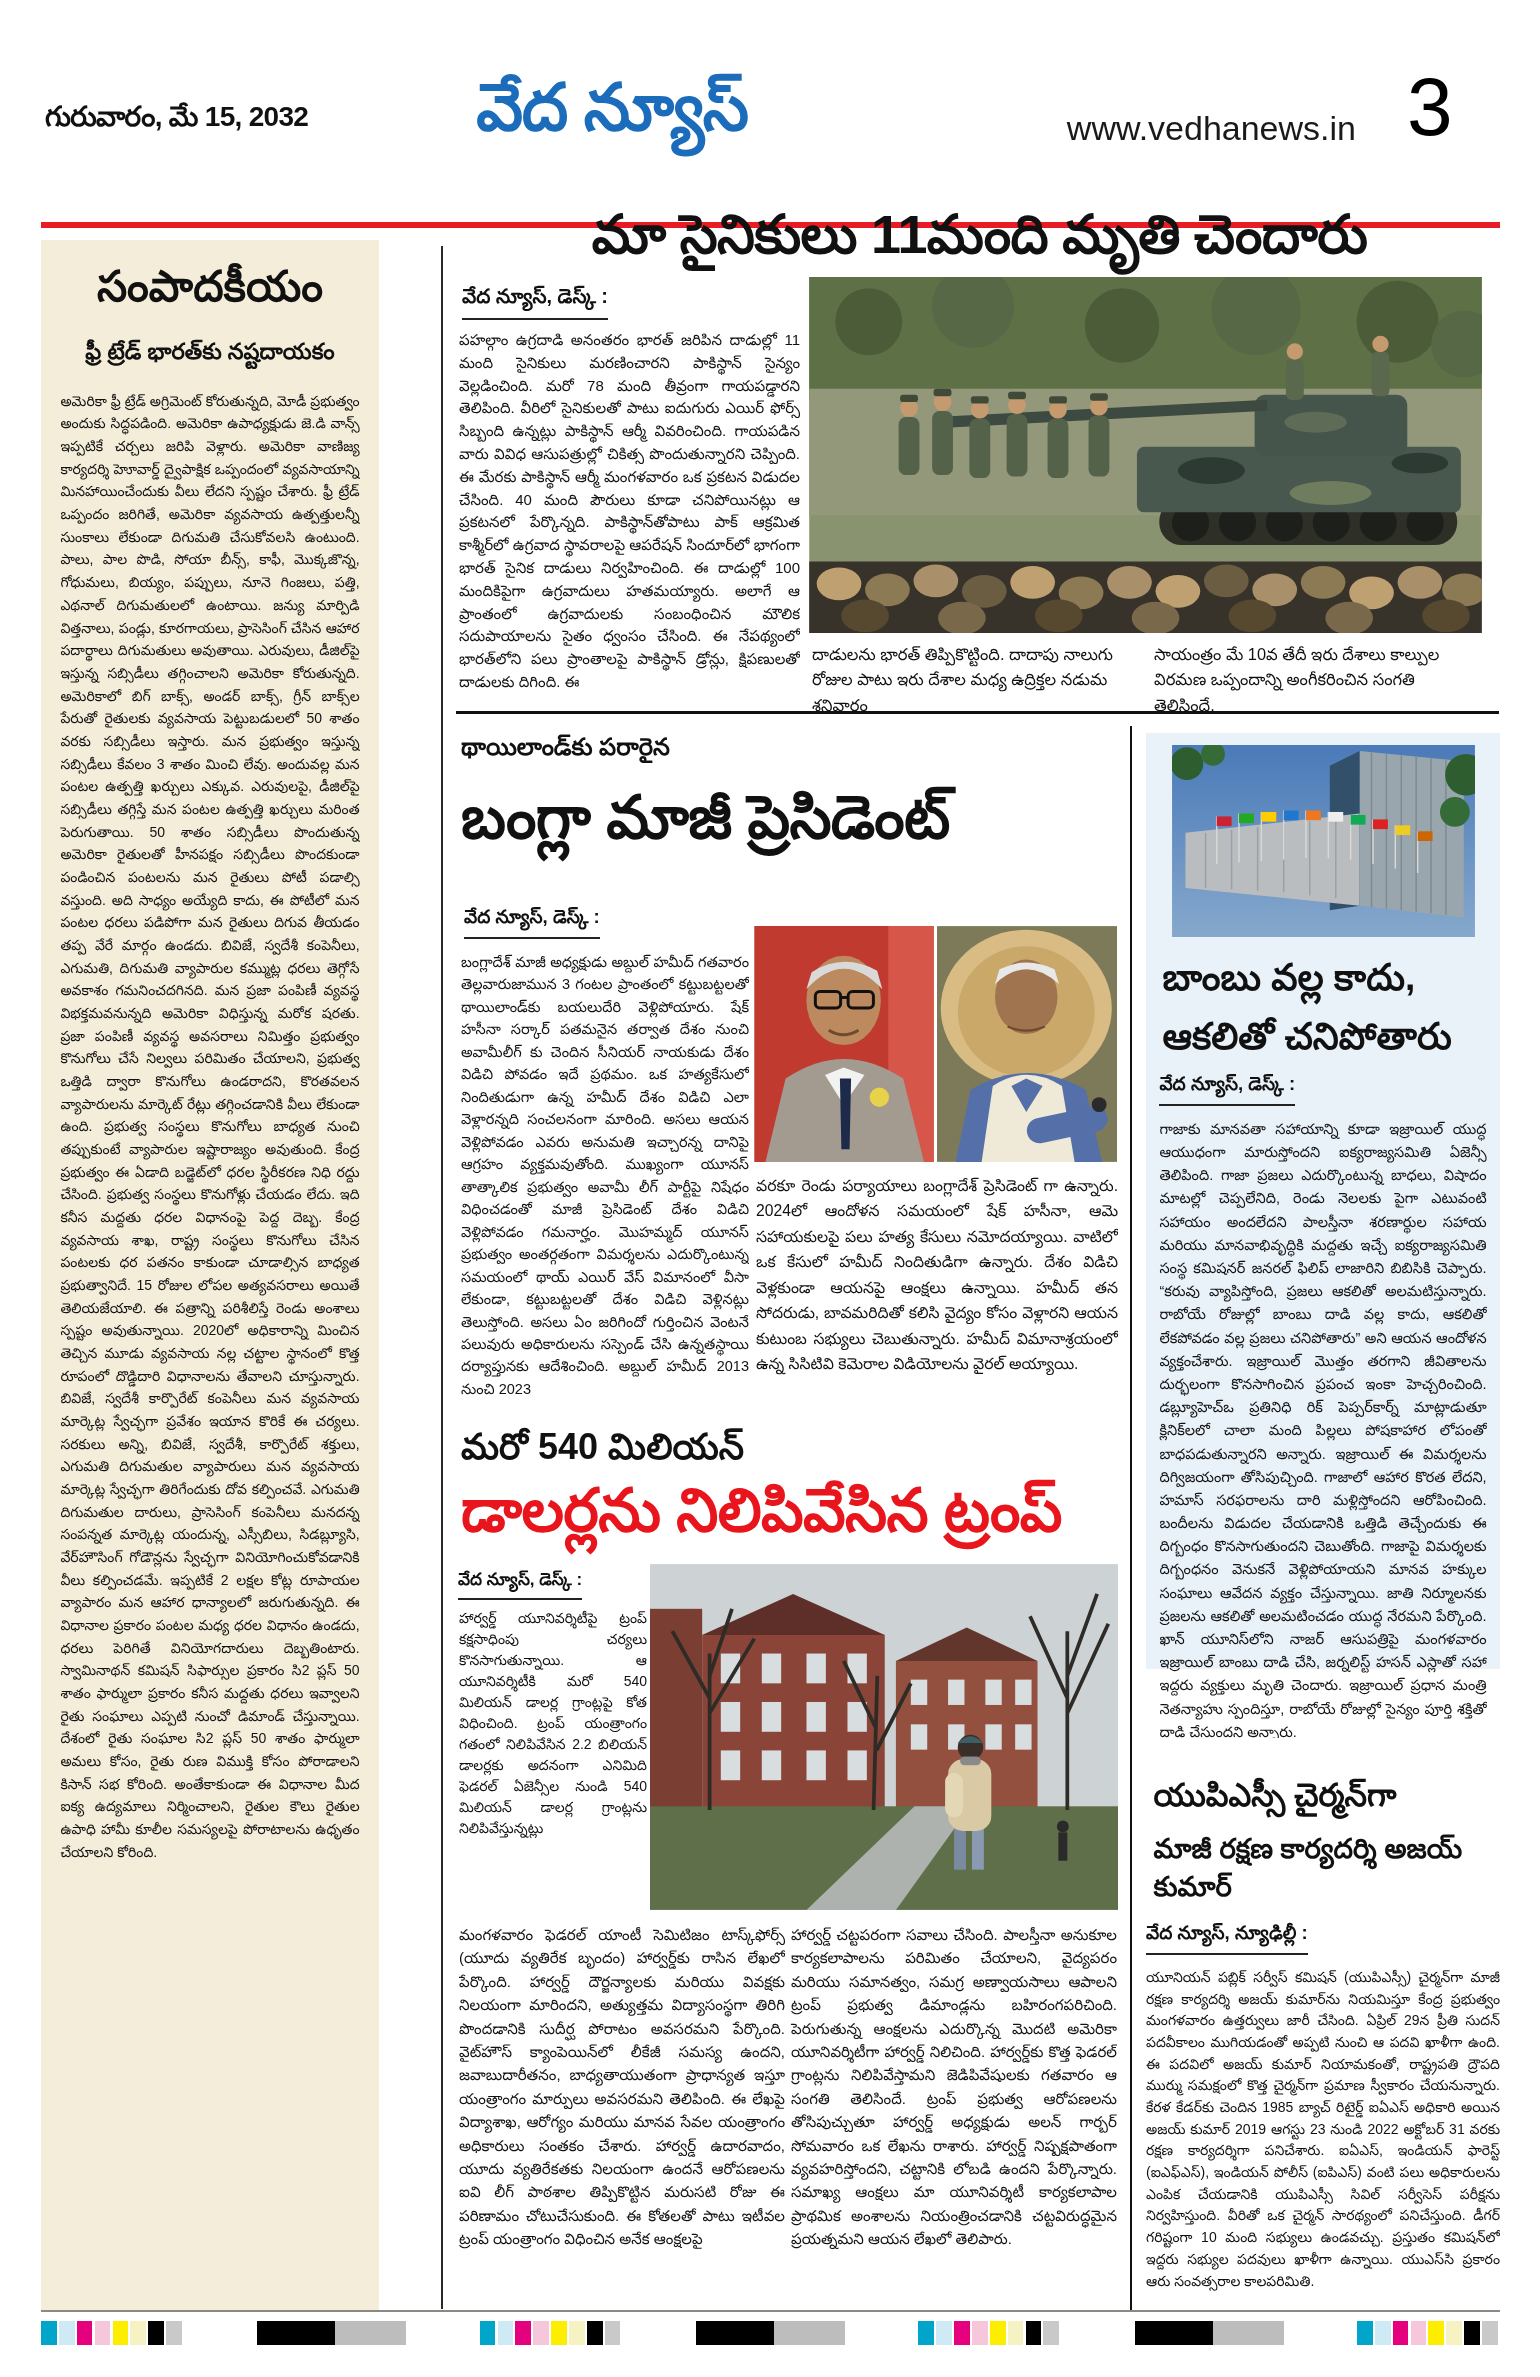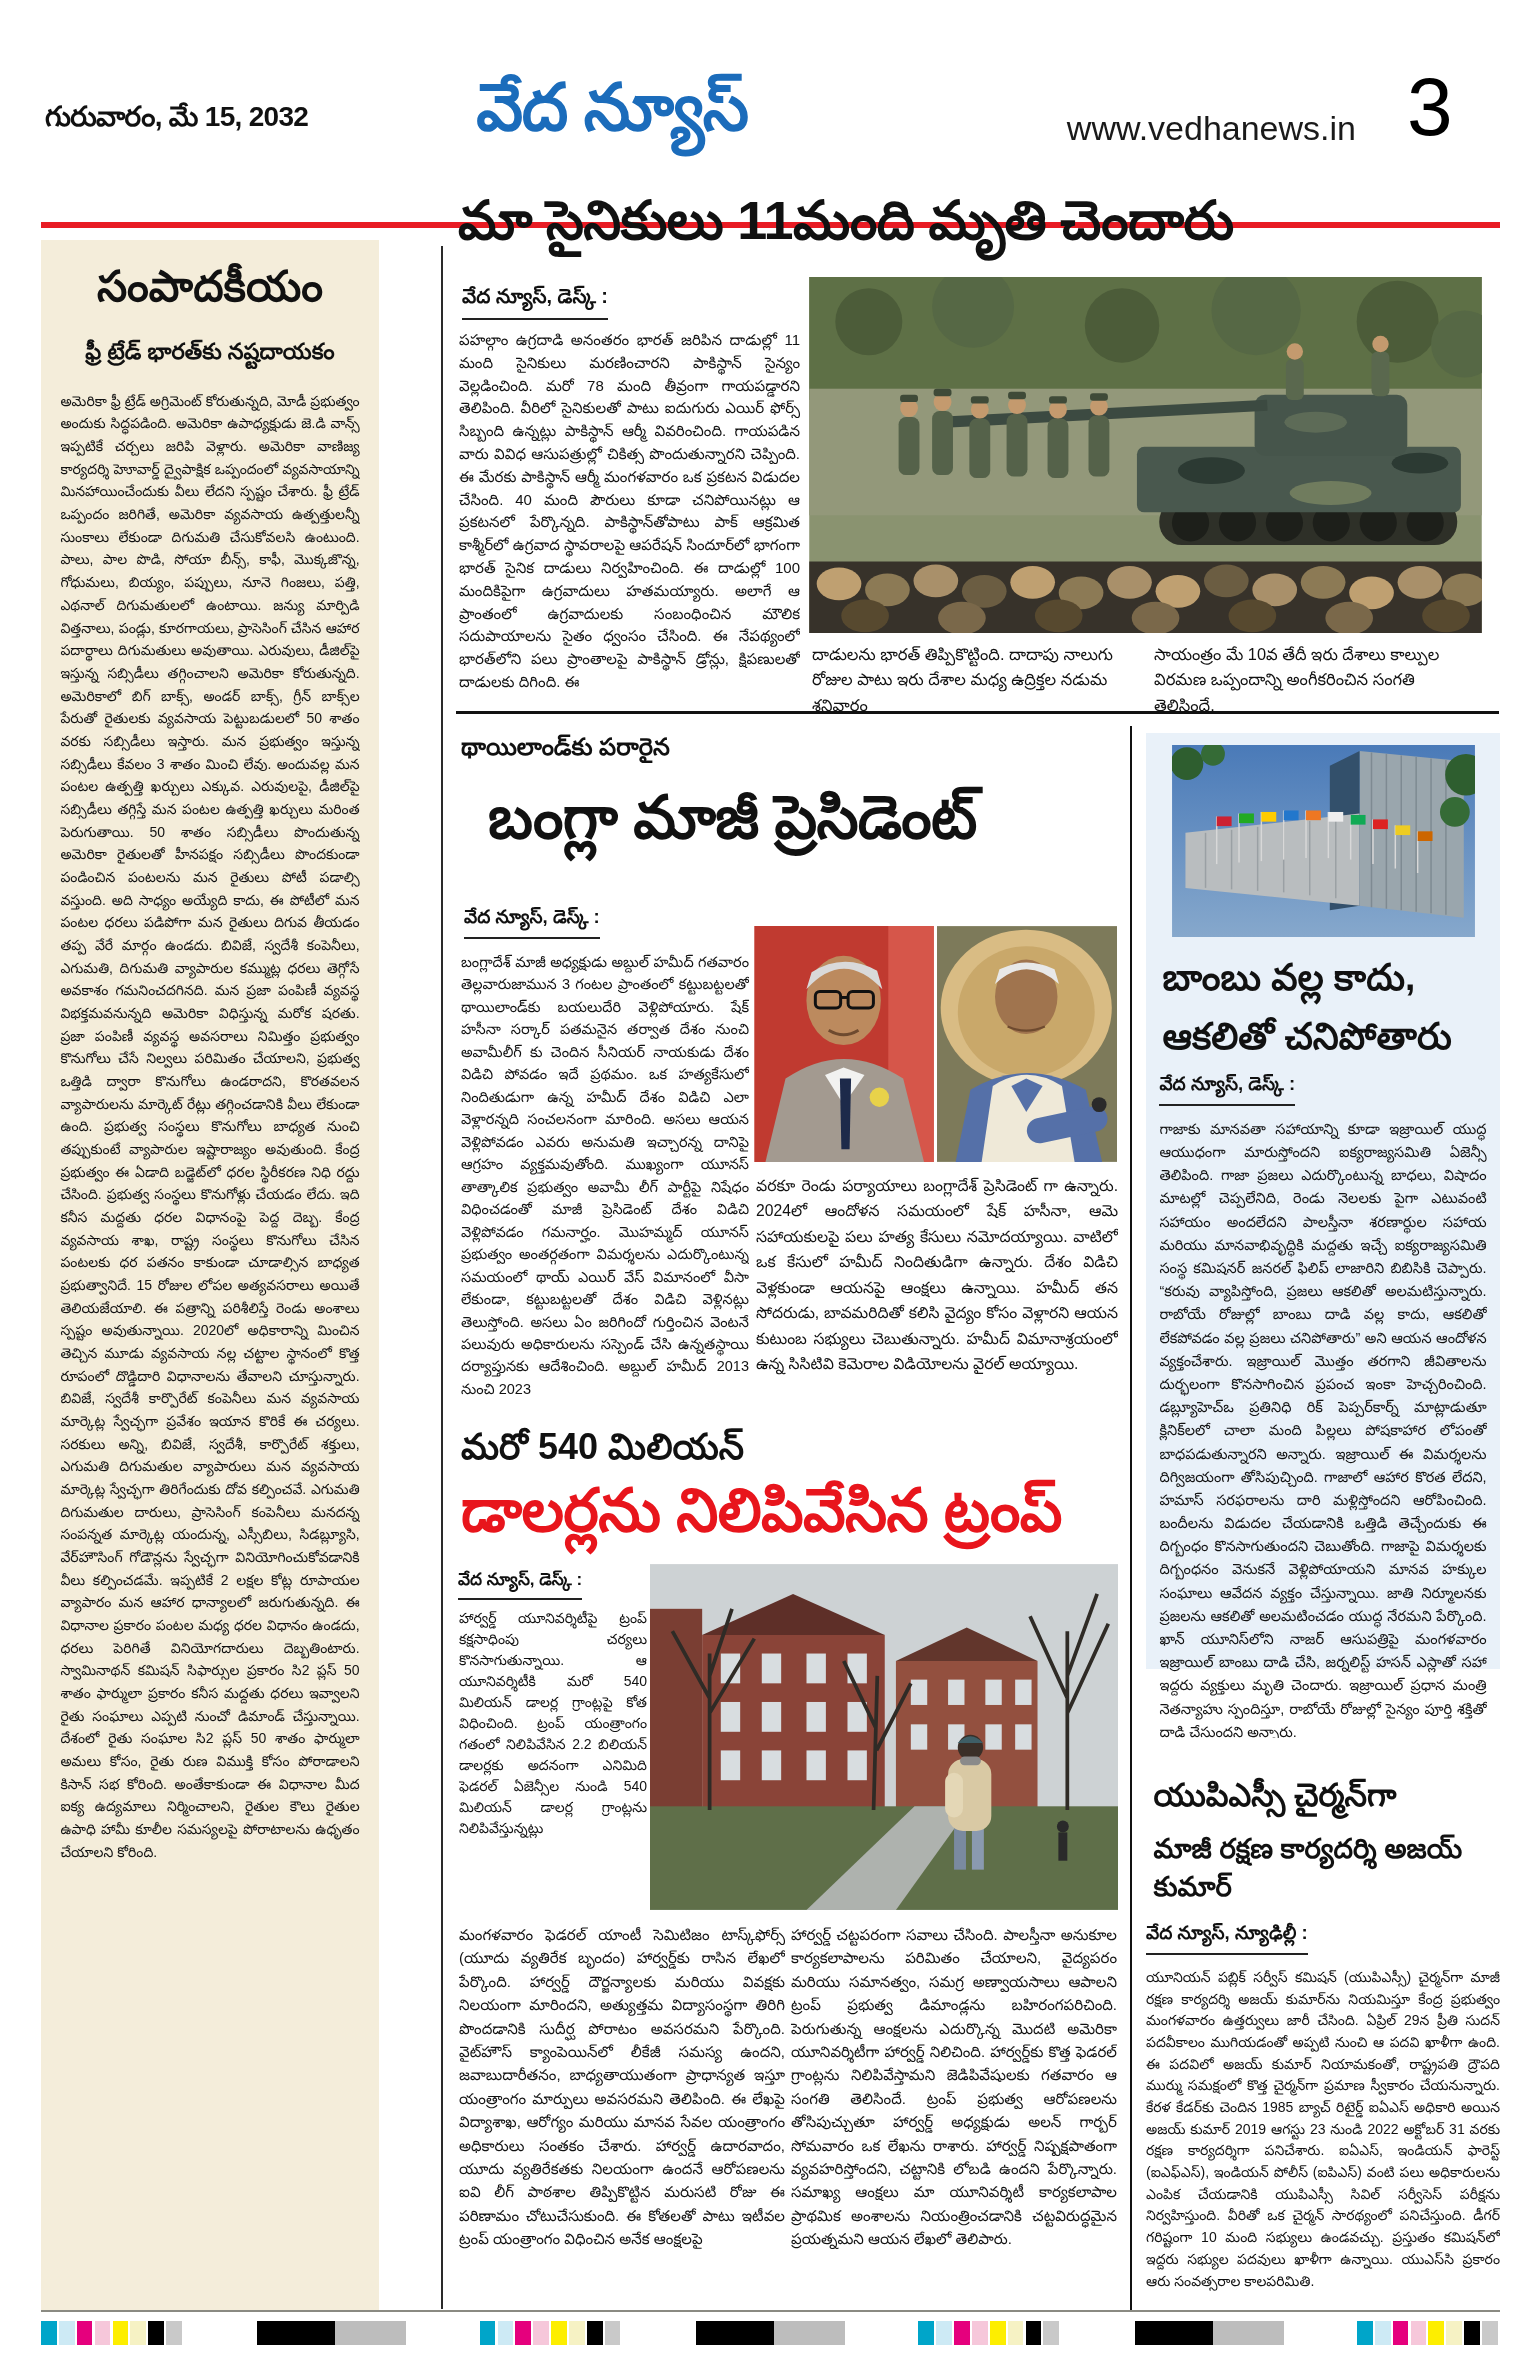--- a/index.html
+++ b/index.html
@@ -18,31 +18,31 @@
              box-sizing:border-box;padding:19.4px 19.4px;}
   .ed-title{font-size:43px;font-weight:bold;text-align:center;margin:3px 0 16.4px 0;}
   .ed-sub{font-size:22.4px;font-weight:bold;text-align:center;margin:0 0 19.4px 0;}
   .ed-body{font-size:14px;line-height:1.62;text-align:justify;overflow:hidden;height:1893px;margin-top:20px;}
   .v-div-left{left:441px;top:246px;width:1.5px;height:2063px;background:#2a2a2a;}
   
   .byline{font-weight:bold;}
   .byline span{display:inline-block;border-bottom:2.2px solid #222;padding-bottom:4.5px;}
   .body-text{text-align:justify;overflow:hidden;}
   
-  .s1-headline{left:458px;top:153px;width:1043px;font-size:54px;font-weight:bold;
-               letter-spacing:-0.7px;white-space:nowrap;}
+  .s1-headline{left:458px;top:167px;width:1043px;font-size:54px;font-weight:bold;
+               letter-spacing:-0.7px;white-space:nowrap;text-align:center;}
   .s1-byline{left:462px;top:285px;width:337px;font-size:20px;}
   .s1-body{left:459px;top:329px;width:341px;height:379px;font-size:15px;line-height:1.52;}
   .s1-photo{left:809px;top:277px;width:673px;height:356px;}
   .s1-cap-l{left:812px;top:642px;width:307px;font-size:16.4px;line-height:1.55;}
   .s1-cap-r{left:1154px;top:642px;width:312px;font-size:16.4px;line-height:1.55;}
   .s1-rule{left:456px;top:711px;width:1043px;height:3px;background:#111;}
   
   .s2-kicker{left:461px;top:733px;font-size:24px;font-weight:bold;}
-  .s2-headline{left:488px;top:783px;font-size:60px;font-weight:bold;letter-spacing:-0.7px;}
+  .s2-headline{left:461px;top:783px;font-size:60px;font-weight:bold;letter-spacing:-0.7px;}
   .s2-byline{left:464px;top:906px;width:282px;font-size:18.6px;}
   .s2-body{left:461px;top:951px;width:288px;height:470px;font-size:14.5px;line-height:1.55;}
   .s2-photo-a{left:754px;top:926px;width:180px;height:236px;}
   .s2-photo-b{left:937px;top:926px;width:180px;height:236px;}
   .s2-below{left:756px;top:1173px;width:362px;height:247px;font-size:15.7px;line-height:1.62;}
   
   .s3-kicker{left:461px;top:1426px;font-size:36px;font-weight:bold;}
   .s3-headline{left:461px;top:1476px;font-size:60px;font-weight:bold;color:#e8151c;letter-spacing:-0.7px;}
   .s3-byline{left:458px;top:1570px;width:191px;font-size:17px;}
   .s3-body-left{left:459px;top:1608px;width:188px;height:300px;font-size:14px;line-height:1.5;}

